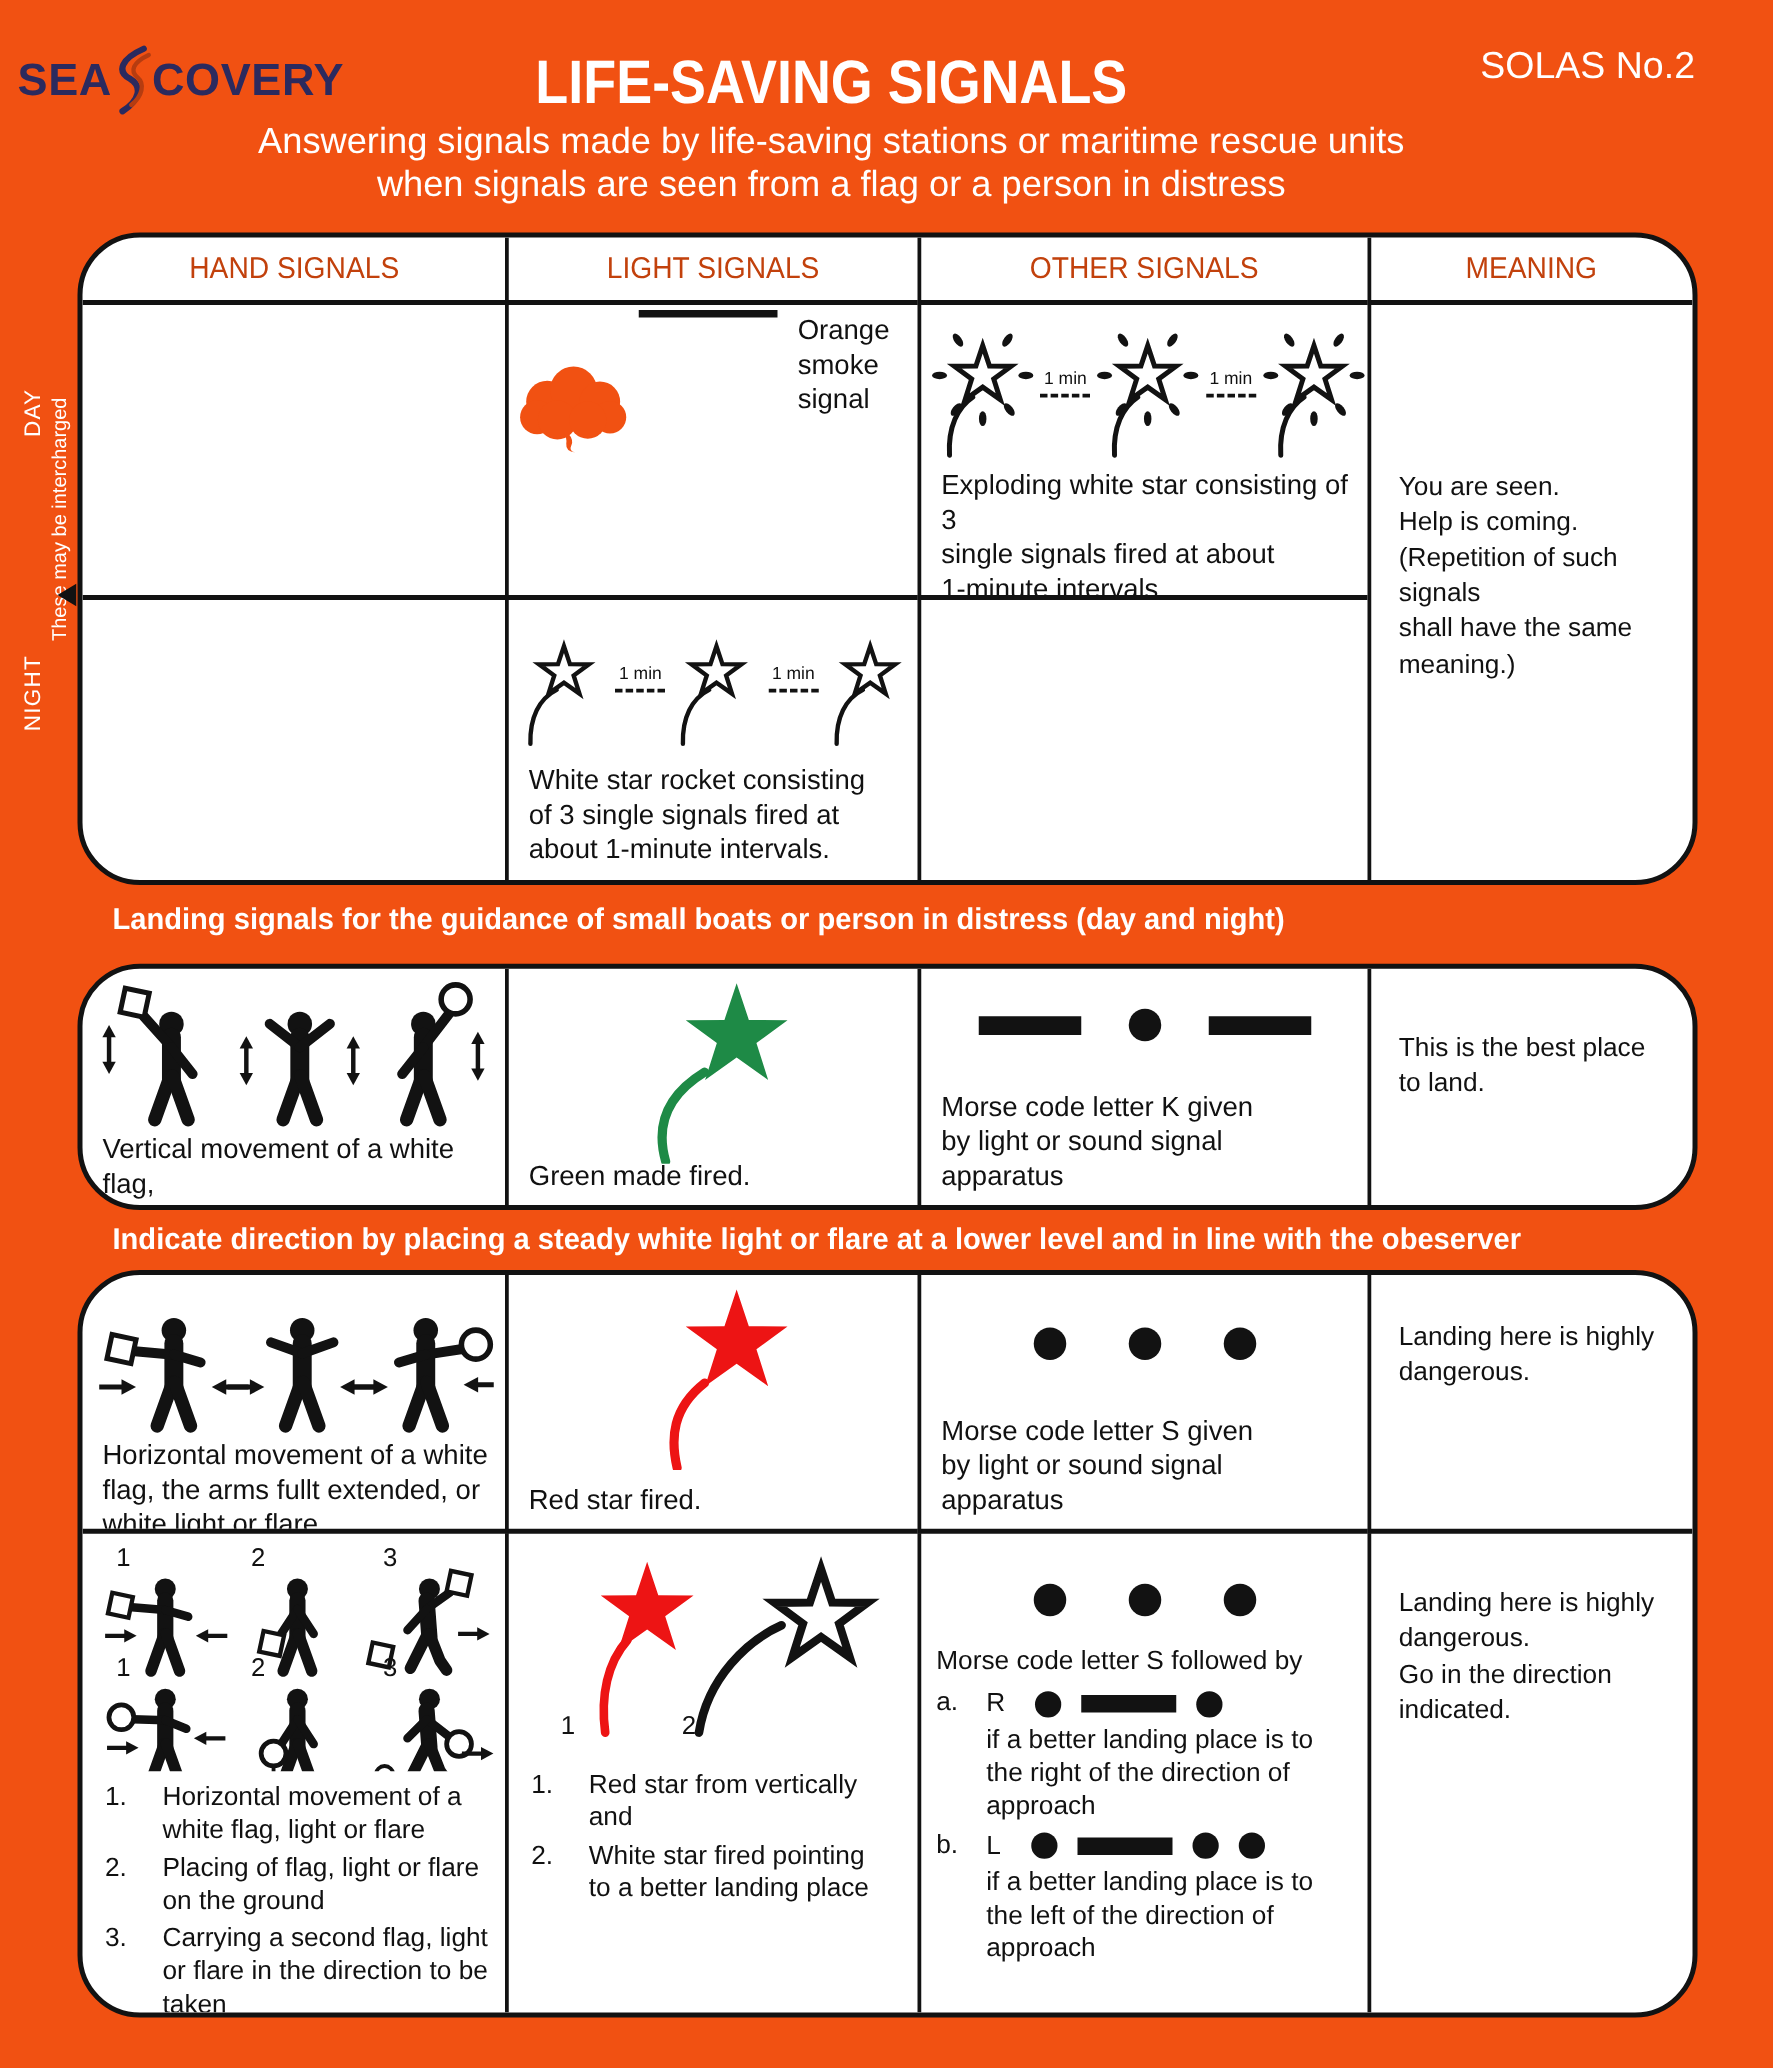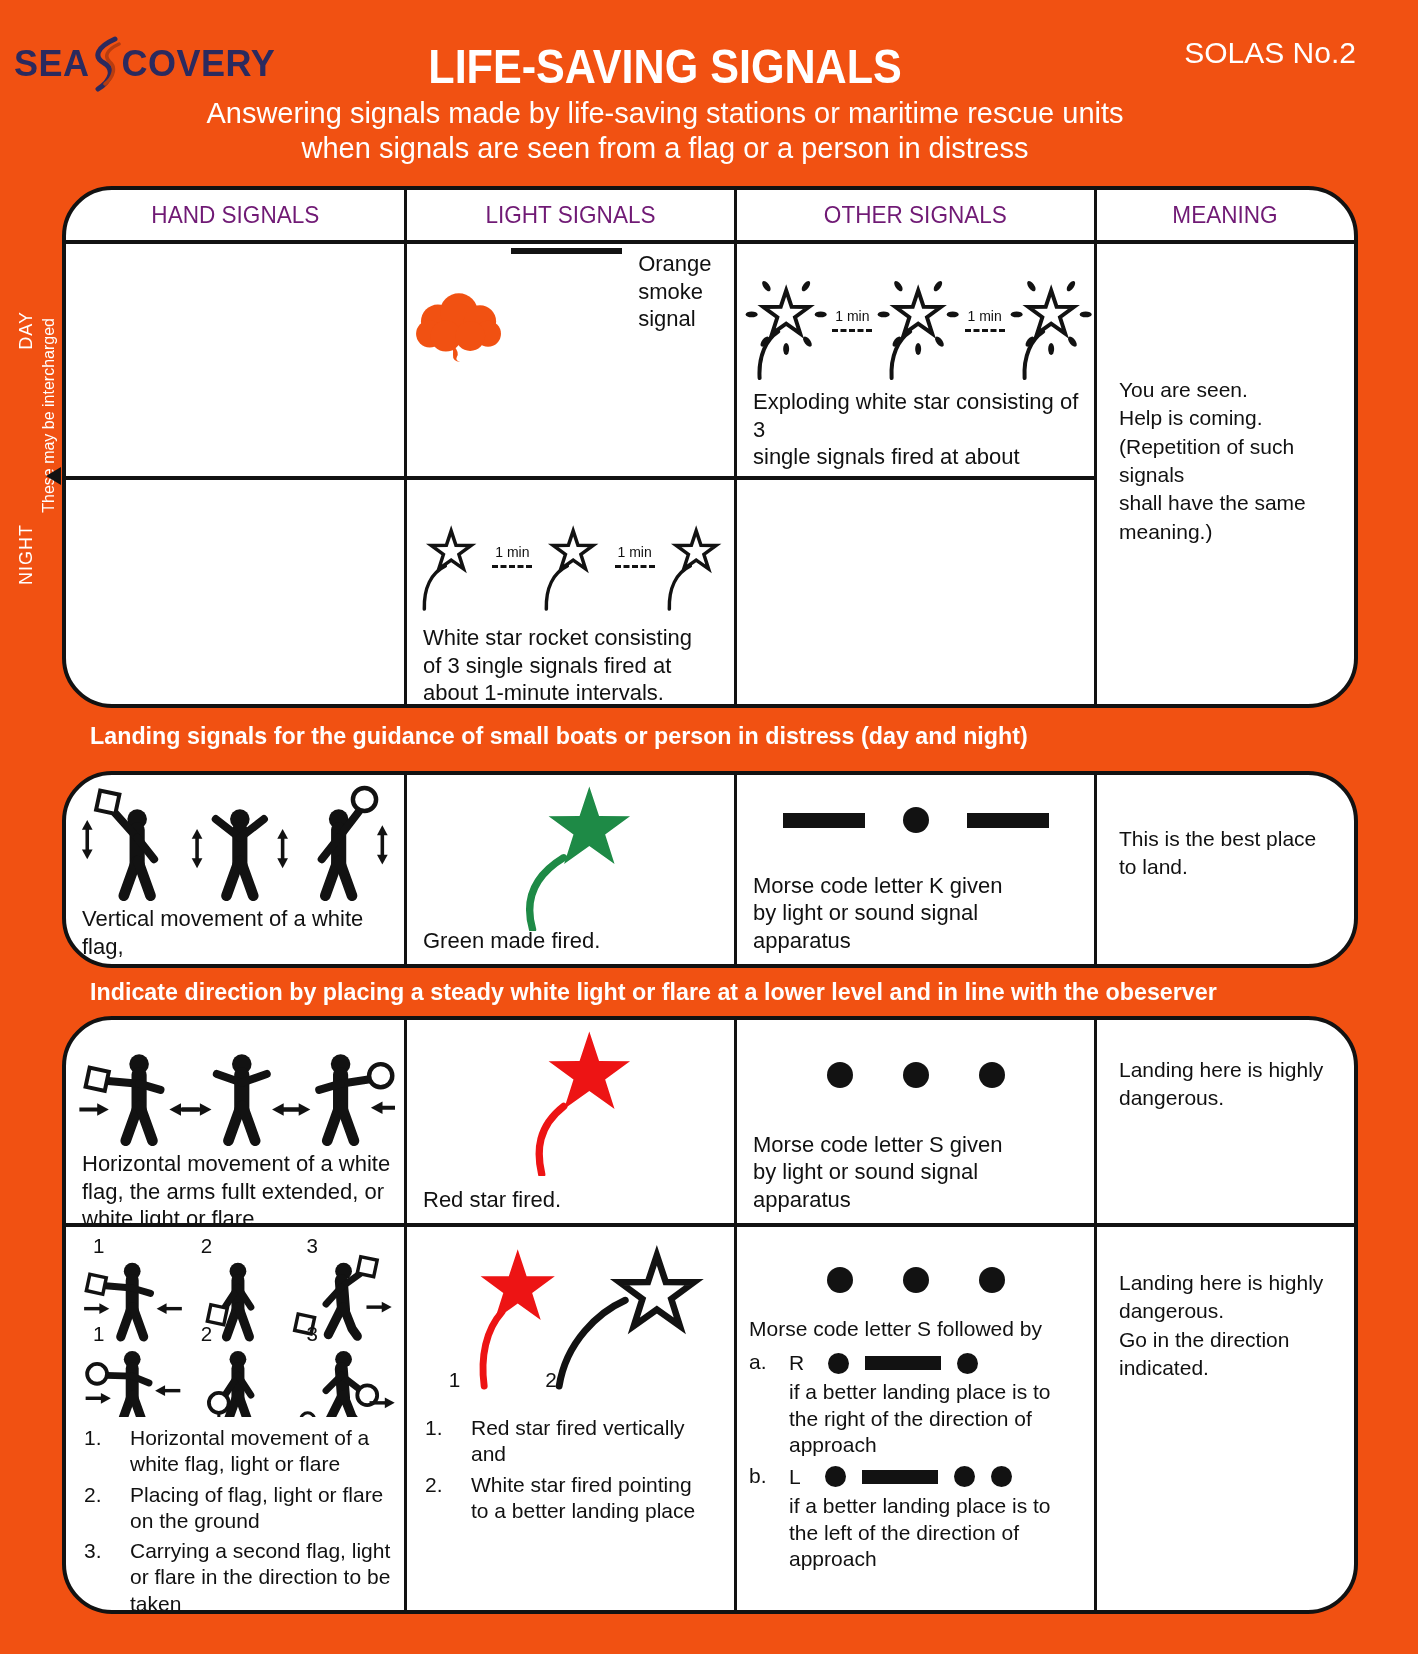--- a/index.html
+++ b/index.html
@@ -19,42 +19,42 @@
   .v-inter{left:40px;top:302px;font-size:16px;}
   .notch{position:absolute;left:46px;top:451px;width:0;height:0;border-top:9px solid transparent;border-bottom:9px solid transparent;border-right:15px solid var(--ink,#121212);}
   
   .panel{position:absolute;left:62px;width:1296px;background:var(--panel,#fff);border:4px solid var(--ink,#121212);border-radius:50px;overflow:hidden;display:grid;grid-template-columns:338px 330px 360px 1fr;box-sizing:border-box;}
   .t1{top:170px;height:522px;grid-template-rows:54px 236px 1fr;}
   .t2{top:755px;height:197px;grid-template-rows:1fr;}
   .t3{top:1000px;height:598px;grid-template-rows:207px 1fr;}
   .cell{position:relative;box-sizing:border-box;overflow:hidden;}
   .bl{border-left:3px solid var(--ink,#121212);}
   .bb{border-bottom:4px solid var(--ink,#121212);}
-  .th{display:flex;align-items:center;justify-content:center;font-size:24px;color:#701a75;border-bottom:4px solid var(--ink,#121212);}
+  .th{display:flex;align-items:center;justify-content:center;font-size:24px;color:#c2410c;border-bottom:4px solid var(--ink,#121212);}
   .th span{display:inline-block;transform:scaleX(0.94);}
   
   .sechead{position:absolute;left:90px;color:#ffffff;font-size:24px;font-weight:bold;}
   .sechead span{display:inline-block;transform:scaleX(0.97);transform-origin:left;}
   .h1{top:706px;}
   .h2{top:962px;}
   
   .preline{white-space:pre-line;}
   .cap{font-size:22px;color:#111;line-height:1.25;padding:2px 6px 0 16px;}
   .capabs{position:absolute;bottom:10px;left:16px;font-size:22px;color:#111;line-height:1.25;}
   .meaning{font-size:21px;color:#111;line-height:1.35;padding:0 16px 0 22px;}
   .m1{padding-top:132px;}
   .m2{padding-top:50px;}
   .m3a{padding-top:36px;}
   .m3b{padding-top:42px;}
   
   .smokewrap{display:flex;flex-direction:row;align-items:stretch;padding-top:4px;}
   .smokewrap svg{display:block;margin:0 auto;}
   .uline{width:258px;height:6px;background:var(--ink,#121212);margin:0 auto 4px auto;}
   
-  .starrow{display:flex;align-items:flex-start;padding:24px 2px 0 8px;}
+  .starrow{display:flex;align-items:flex-start;padding:10px 2px 0 8px;}
   .interval{display:flex;flex-direction:column;align-items:center;width:50px;margin-top:40px;flex:none;}
   .interval .lbl{font-size:14px;color:#111;}
   .interval .dl{width:40px;border-top:3px dashed var(--ink,#121212);margin-top:5px;}
   
   .morse{display:flex;align-items:center;}
   .morse .dot{width:26px;height:26px;border-radius:50%;background:var(--ink,#121212);flex:none;}
   .morse .dash{width:82px;height:15px;background:var(--ink,#121212);flex:none;}
   .morse-k{gap:38px;justify-content:center;margin-top:32px;}
   .morse-s{gap:50px;justify-content:center;margin-top:42px;}
   .morse-s2{gap:50px;justify-content:center;margin-top:40px;}
@@ -429,21 +429,21 @@
         <path d="M62,145 C58,115 64,88 80,70" style="stroke:var(--red);stroke-width:7;fill:none;stroke-linecap:round"></path>
         <use href="#d-star" transform="translate(96,46) scale(1.1)" style="fill:var(--red)"></use>
         <path d="M138,145 C145,100 178,70 205,58" style="stroke:var(--ink);stroke-width:7;fill:none;stroke-linecap:round"></path>
         <use href="#d-star" transform="translate(237,52) scale(1.1)" style="fill:#fff;stroke:var(--ink);stroke-width:6;stroke-linejoin:miter"></use>
         <text class="figlabel" x="26" y="146">1</text>
         <text class="figlabel" x="124" y="146">2</text>
       </svg>
       <div class="numlist" style="margin-top:14px">
         <div class="nitem">
           <span class="nnum">1.</span>
-          <span class="ntxt preline">Red star fired vertically
+          <span class="ntxt preline">Red star from vertically
 and</span>
         </div>
         <div class="nitem">
           <span class="nnum">2.</span>
           <span class="ntxt preline">White star fired pointing
 to a better landing place</span>
         </div>
       </div>
     </div>
     <div class="cell bl">

